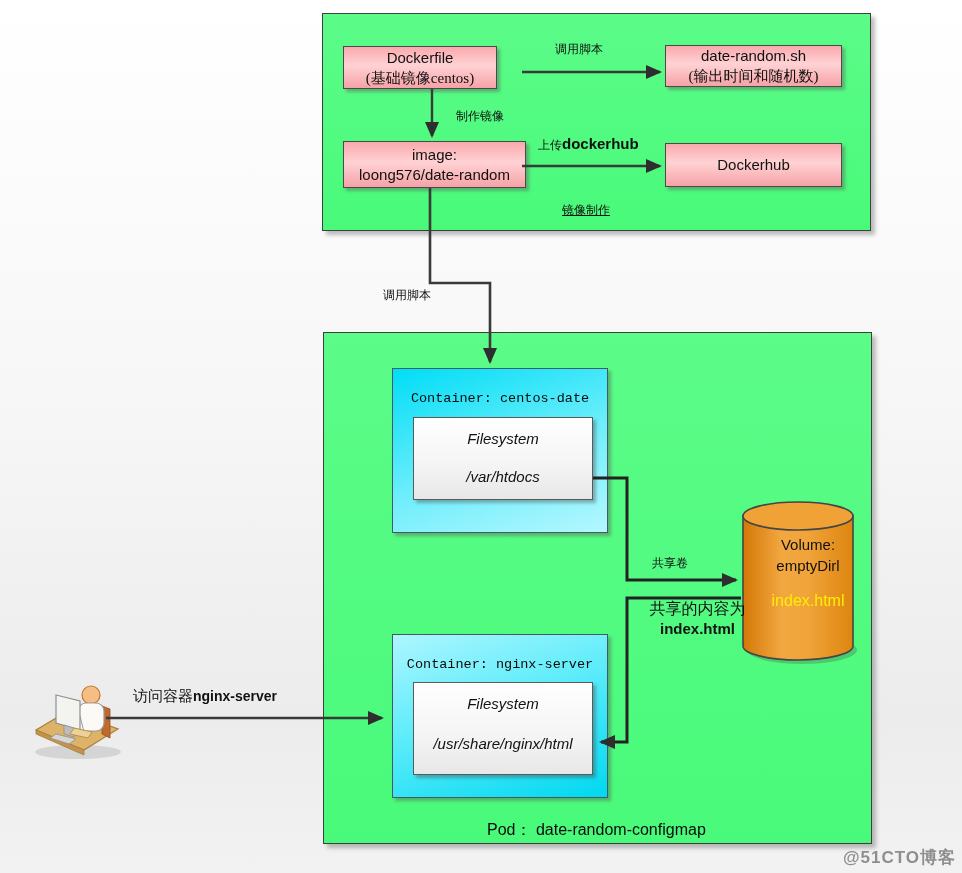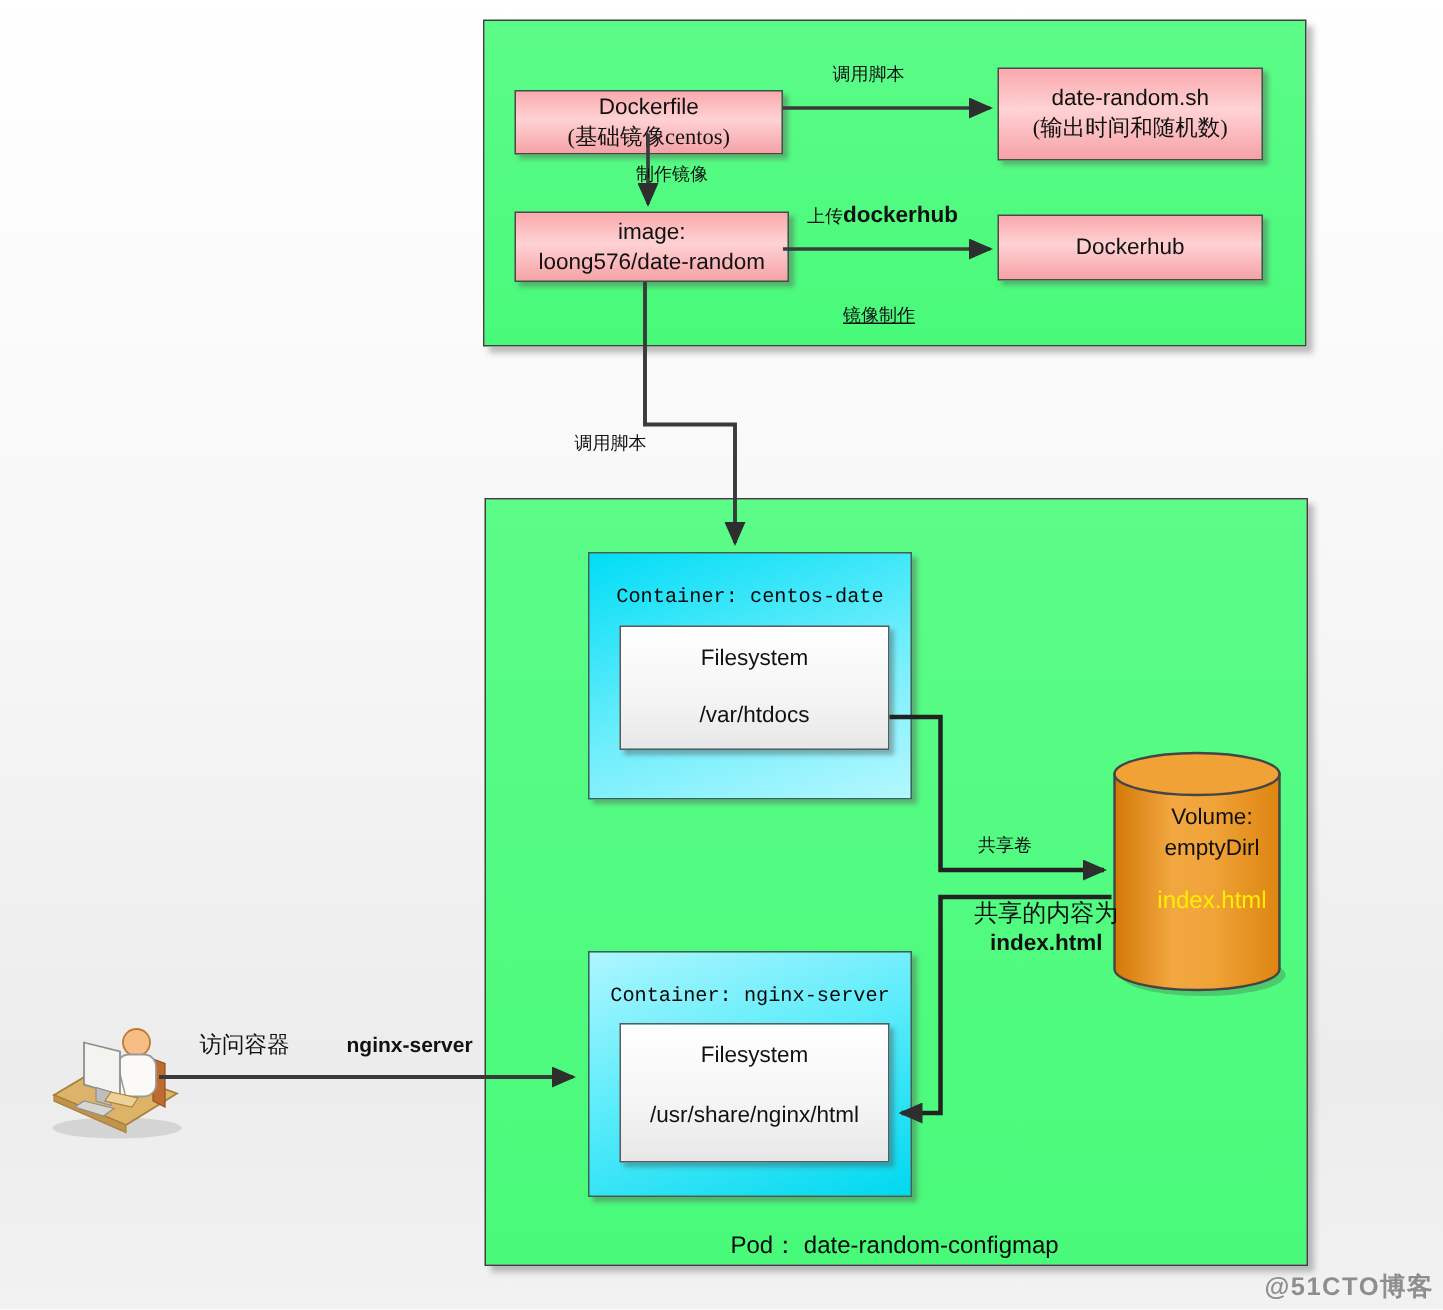--- a/index.html
+++ b/index.html
@@ -35,21 +35,21 @@
   .cyan-down{background:linear-gradient(160deg,#00ddf6 0%,#6feefb 55%,#b4f7ff 100%);}
   .cyan-up{background:linear-gradient(160deg,#aef6ff 0%,#5cecfa 45%,#00d8f0 100%);}
   .cyan-box .ctitle{display:block;margin-top:22px;}
   
   .fs-box{
     background:linear-gradient(180deg,#ffffff 0%,#f4f4f4 60%,#e7e7e7 100%);
     border:1.4px solid #5a5a5a;
     box-shadow:3px 3px 3px rgba(70,70,70,.4);
     box-sizing:border-box;color:#111;font-size:15px;text-align:center;
     font-family:"Liberation Sans","DejaVu Sans",sans-serif;
-    display:flex;flex-direction:column;justify-content:space-between;
+    display:flex;flex-direction:column;justify-content:space-between;font-style:italic;
   }
   .cjk{font-family:"Liberation Serif","DejaVu Serif",serif;}
   .lbl{position:absolute;color:#111;white-space:nowrap;}
   .lbl-cjk{font-family:"Liberation Serif","DejaVu Serif",serif;font-size:12px;}
   .bold-en{font-family:"Liberation Sans","DejaVu Sans",sans-serif;font-weight:bold;}
   #pod-label{font-size:16px;color:#0a0a0a;}
   #watermark{color:#8e8e8e;font-size:17px;font-weight:bold;letter-spacing:1px;}
   #volume-text{width:130px;text-align:center;color:#111;font-size:15px;line-height:21px;}
   #volume-file{color:#ffee00;margin-top:14px;font-size:16px;}
   svg{display:block;}
@@ -57,26 +57,26 @@
 </style>
 </head>
 <body>
 
 <div id="canvas">
 
   <div class="abs green-box" style="left:322px;top:13px;width:549px;height:218px;"></div>
 
   <div class="abs green-box" style="left:323px;top:332px;width:549px;height:512px;"></div>
 
-  <div class="abs pink-box" style="left:343px;top:60px;width:179px;height:43px;">
+  <div class="abs pink-box" style="left:343px;top:46px;width:154px;height:43px;">
     <span>Dockerfile</span>
     <span class="cjk">(基础镜像centos)</span>
   </div>
 
-  <div class="abs pink-box" style="left:665px;top:45px;width:177px;height:62px;">
+  <div class="abs pink-box" style="left:665px;top:45px;width:177px;height:42px;">
     <span>date-random.sh</span>
     <span class="cjk">(输出时间和随机数)</span>
   </div>
 
   <div class="abs pink-box" style="left:343px;top:141px;width:183px;height:47px;">
     <span>image:</span>
     <span>loong576/date-random</span>
   </div>
 
   <div class="abs pink-box" style="left:665px;top:143px;width:177px;height:44px;">
@@ -142,38 +142,38 @@
     <path d="M432,89 L432,136" stroke="#3a3a3a" stroke-width="2.4" fill="none" marker-end="url(#ah)"></path>
     <path d="M522,166 L660,166" stroke="#3a3a3a" stroke-width="2.4" fill="none" marker-end="url(#ah)"></path>
     <path d="M430,188 L430,283 L490,283 L490,362" stroke="#3a3a3a" stroke-width="2.6" fill="none" marker-end="url(#ah)"></path>
     <path d="M593,478 L627,478 L627,580 L736,580" stroke="#222222" stroke-width="3" fill="none" marker-end="url(#ah)"></path>
     <path d="M741,598 L627,598 L627,742 L601,742" stroke="#222222" stroke-width="3" fill="none" marker-end="url(#ah)"></path>
     <path d="M106,718 L382,718" stroke="#3a3a3a" stroke-width="2.6" fill="none" marker-end="url(#ah)"></path>
   </svg>
 
   <div class="lbl lbl-cjk" style="left:555px;top:41px;">调用脚本</div>
 
-  <div class="lbl lbl-cjk" style="left:424px;top:108px;">制作镜像</div>
+  <div class="lbl lbl-cjk" style="left:456px;top:108px;">制作镜像</div>
 
   <div class="lbl" style="left:538px;top:135px;">
     <span class="lbl-cjk">上传</span><span class="bold-en" style="font-size:15px;">dockerhub</span>
   </div>
 
   <div class="lbl lbl-cjk" style="left:562px;top:202px;text-decoration:underline;">镜像制作</div>
 
   <div class="lbl lbl-cjk" style="left:383px;top:287px;">调用脚本</div>
 
   <div class="lbl lbl-cjk" style="left:652px;top:555px;">共享卷</div>
 
   <div class="lbl" style="left:630px;top:599px;width:135px;text-align:center;white-space:normal;">
     <div class="lbl-cjk" style="font-size:16px;">共享的内容为</div>
     <div class="bold-en" style="font-size:15px;">index.html</div>
   </div>
 
   <div class="lbl" style="left:133px;top:687px;">
-    <span class="lbl-cjk" style="font-size:15px;">访问容器</span><span class="bold-en" style="font-size:14px;margin-left:38px;">nginx-server</span>
+    <span class="lbl-cjk" style="font-size:15px;">访问容器</span><span class="bold-en" style="font-size:14px;">nginx-server</span>
   </div>
 
   <div class="lbl" id="pod-label" style="left:487px;top:820px;">Pod： date-random-configmap</div>
 
   <div class="lbl" id="watermark" style="right:6px;left:auto;top:846px;position:absolute;">@51CTO博客</div>
 
 </div>
 
 </body></html>

